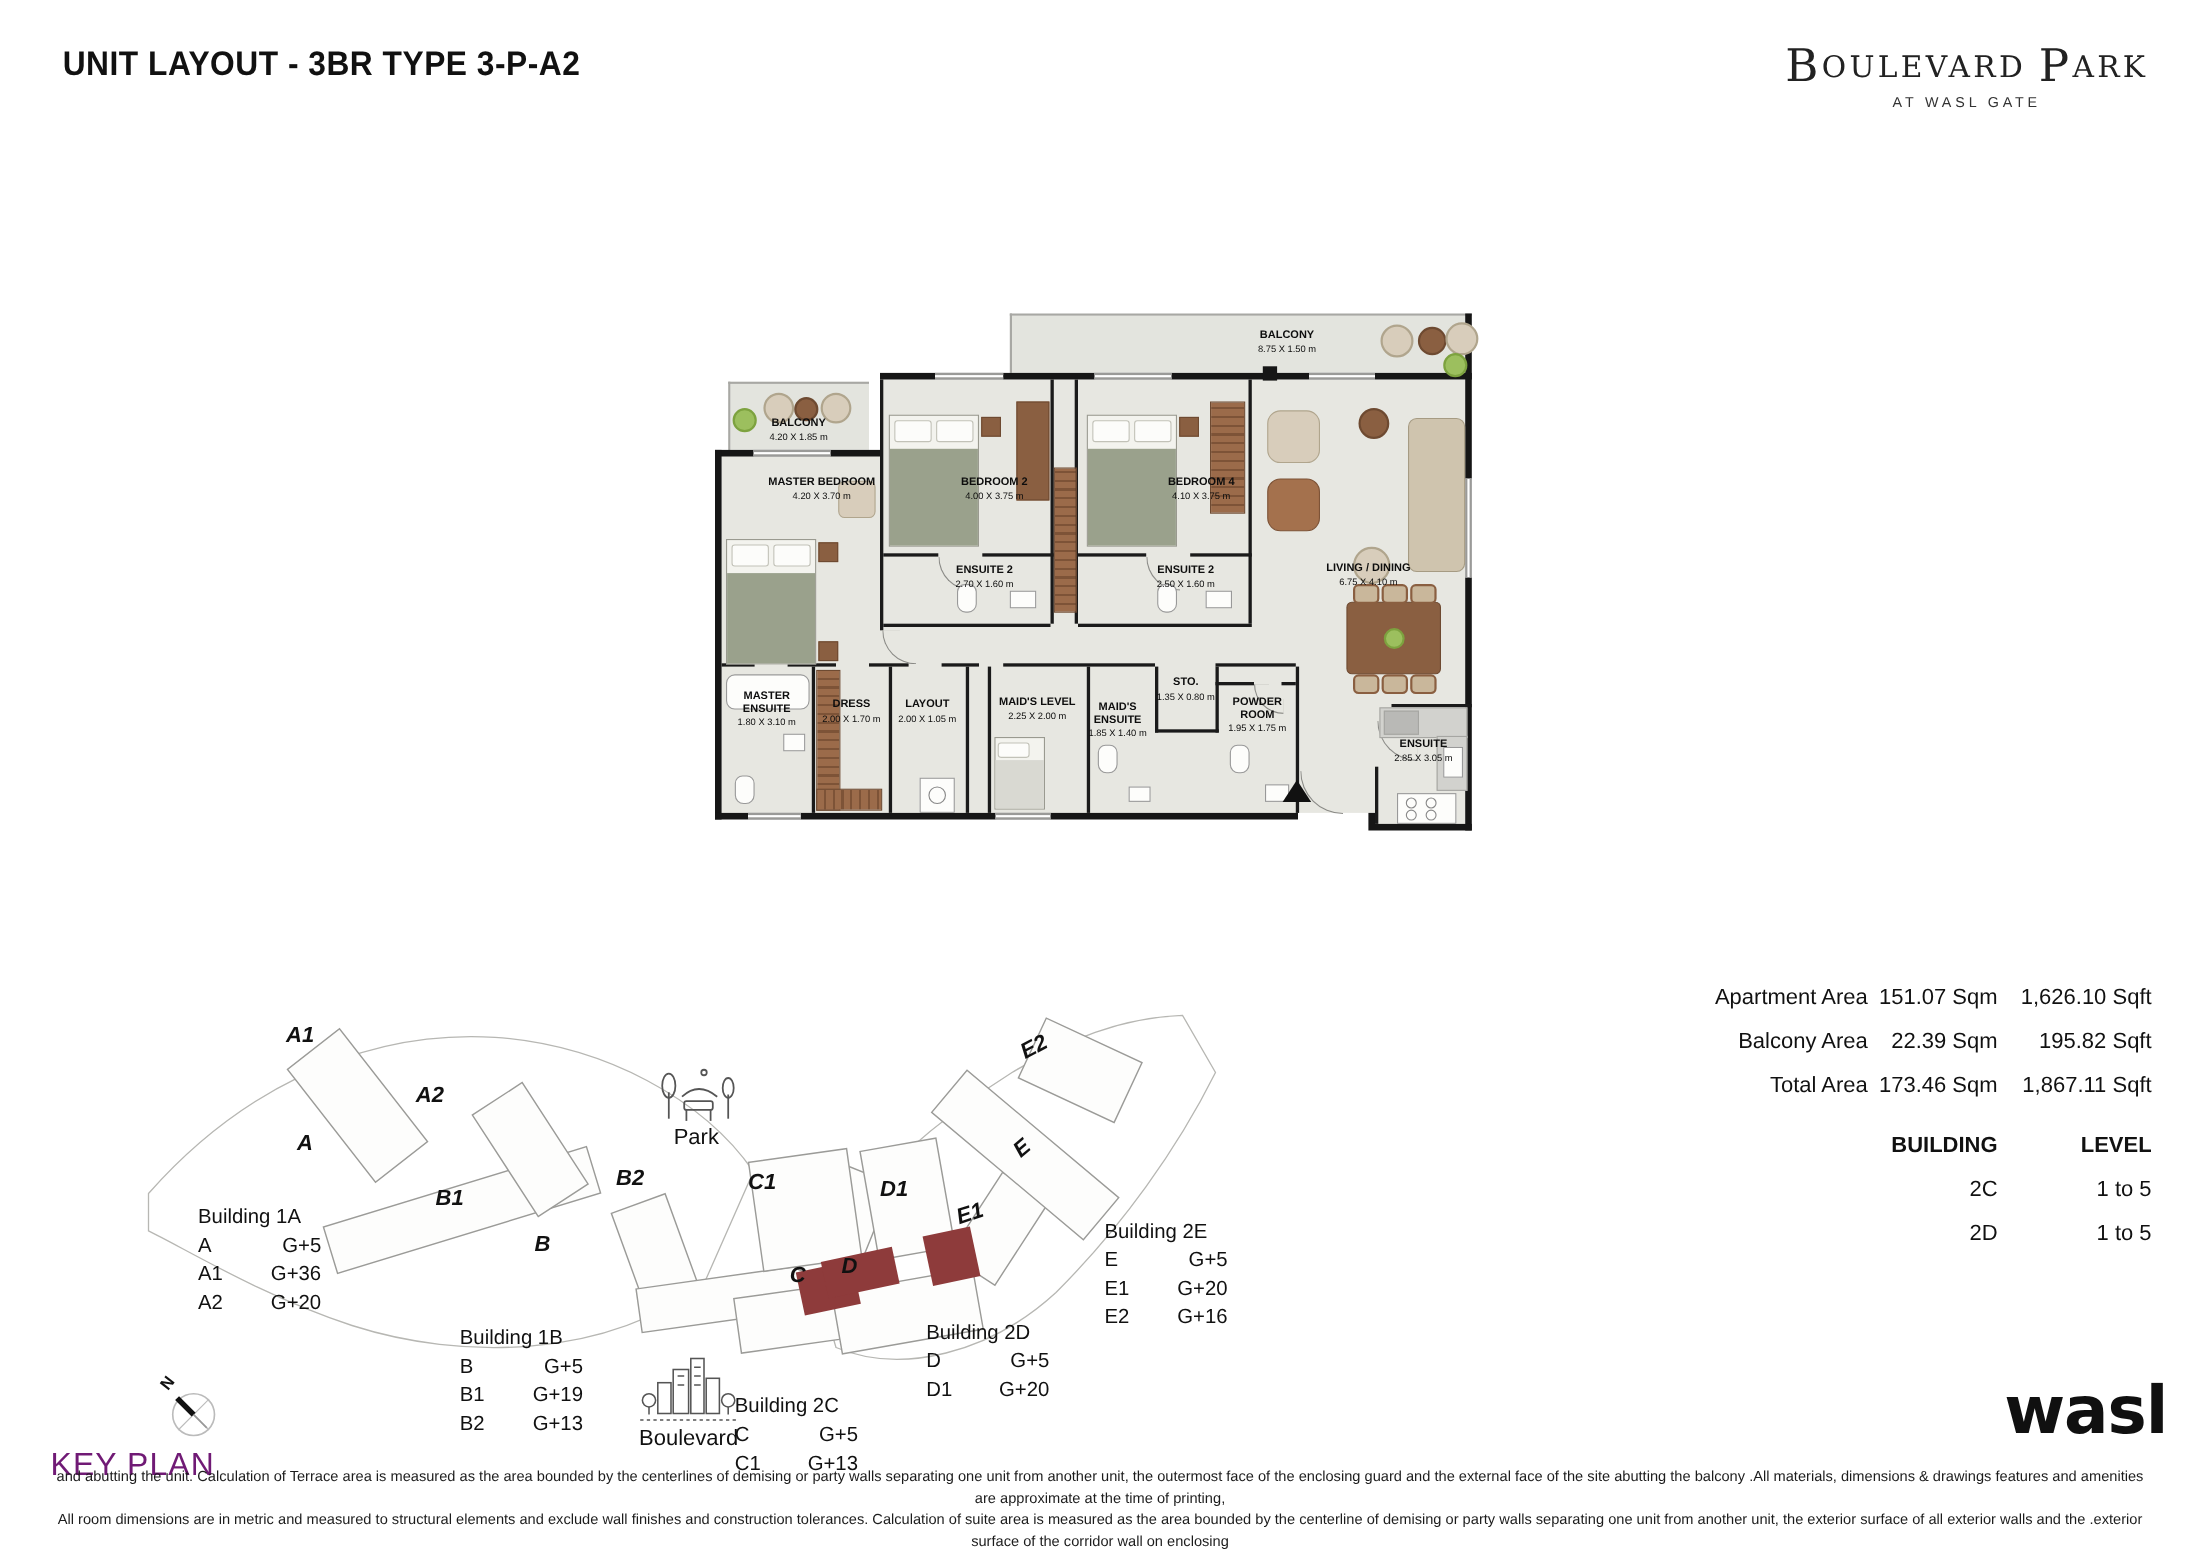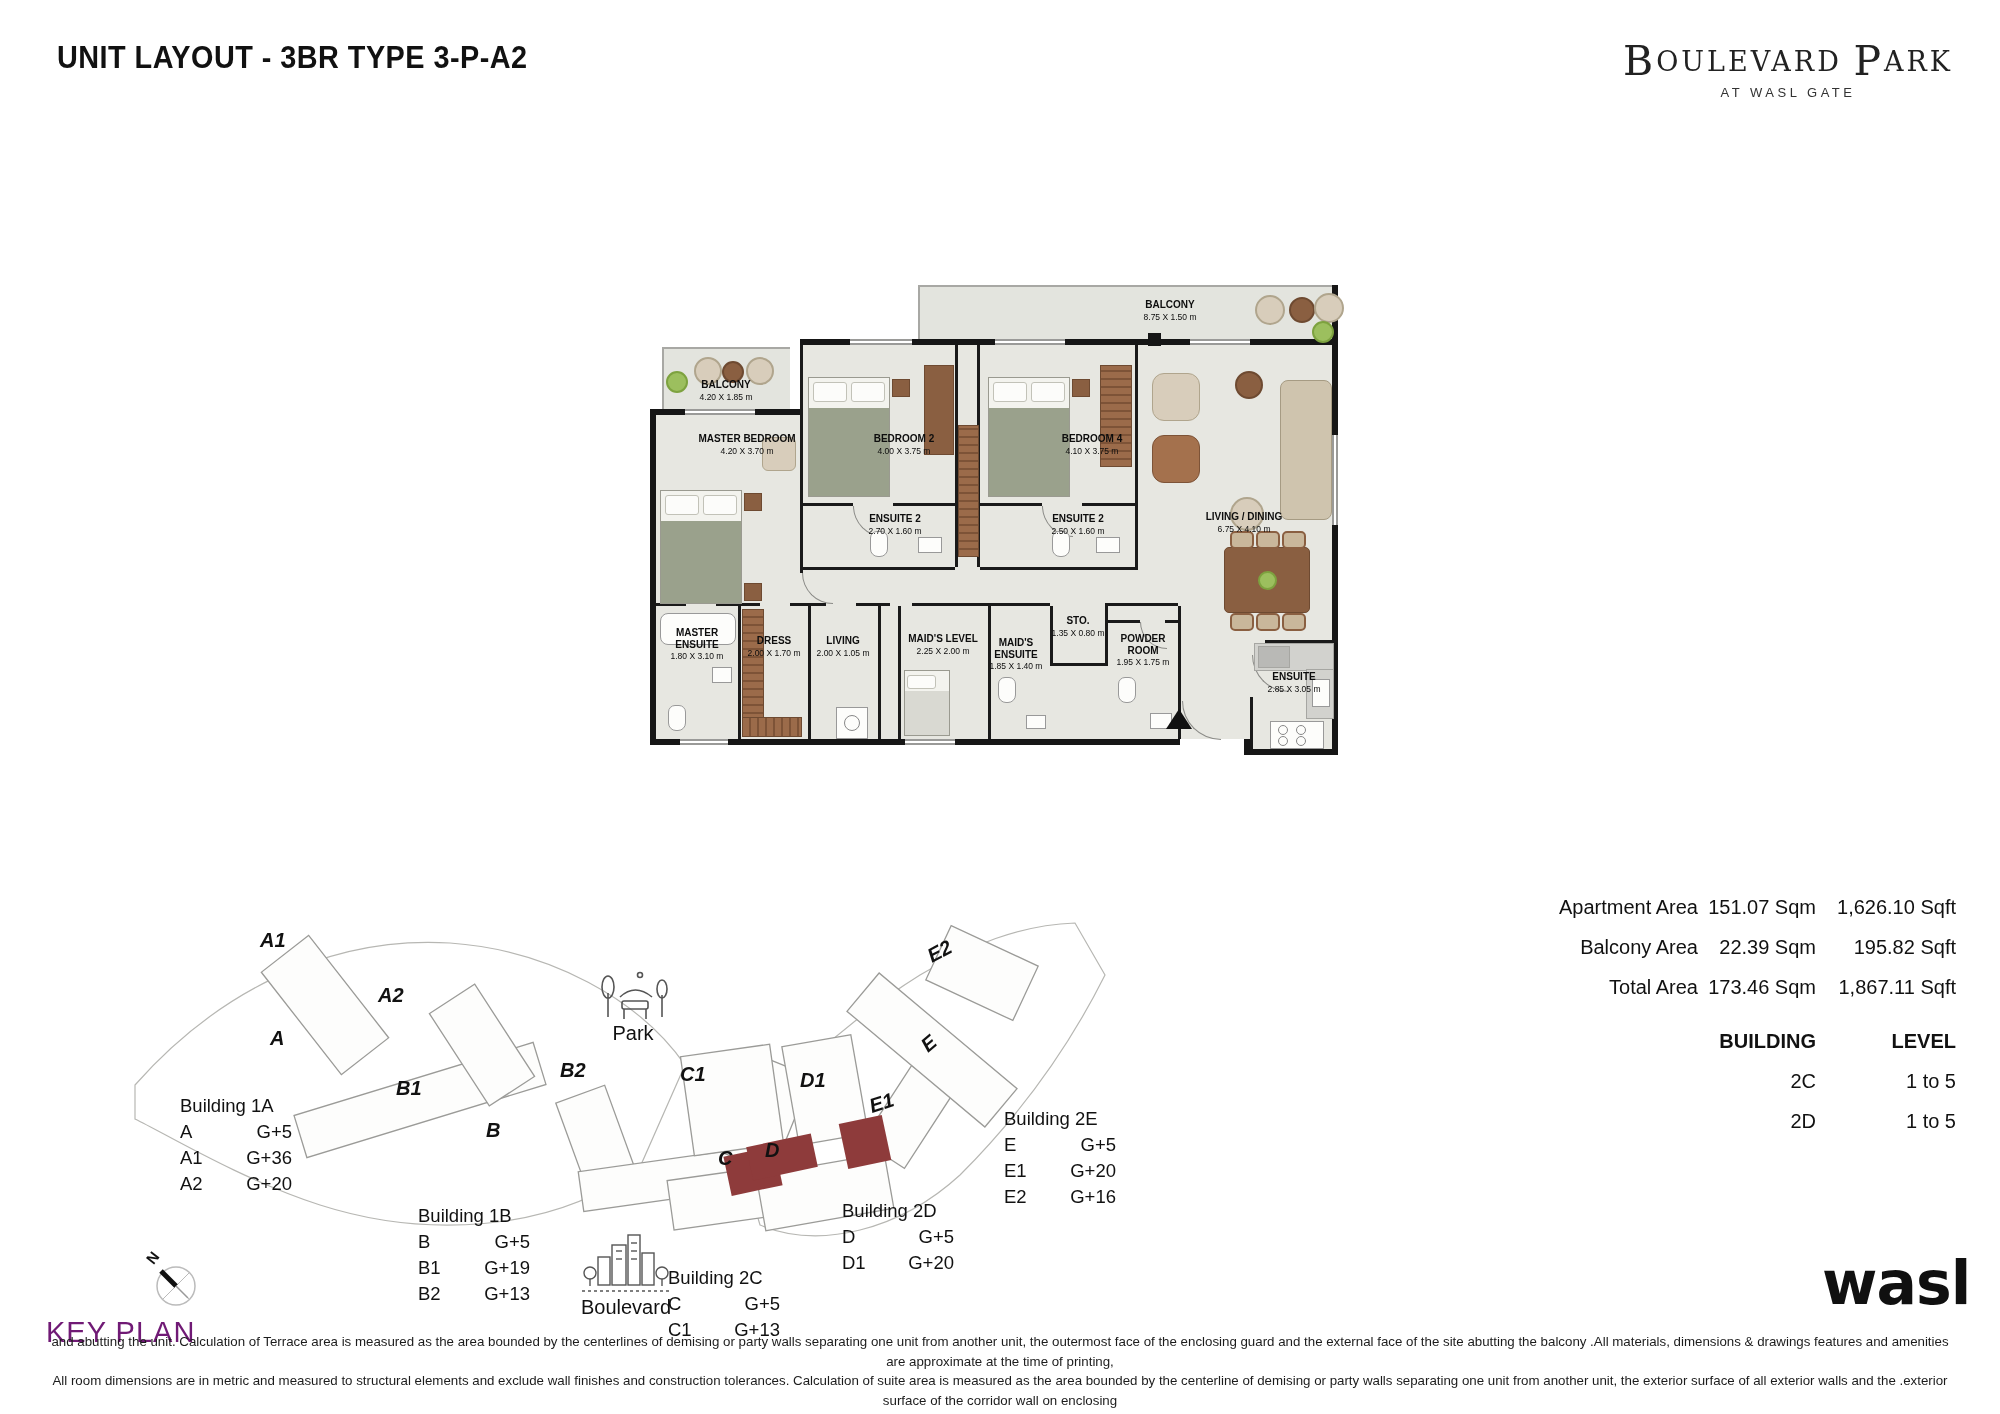--- a/index.html
+++ b/index.html
@@ -224,21 +224,21 @@
   <div class="rl" style="left:520px;top:14px;"><span>BALCONY</span><span class="dims">8.75 X 1.50 m</span></div>
   <div class="rl" style="left:76px;top:94px;"><span>BALCONY</span><span class="dims">4.20 X 1.85 m</span></div>
   <div class="rl" style="left:97px;top:148px;"><span>MASTER BEDROOM</span><span class="dims">4.20 X 3.70 m</span></div>
   <div class="rl" style="left:254px;top:148px;"><span>BEDROOM 2</span><span class="dims">4.00 X 3.75 m</span></div>
   <div class="rl" style="left:442px;top:148px;"><span>BEDROOM 4</span><span class="dims">4.10 X 3.75 m</span></div>
   <div class="rl" style="left:245px;top:228px;"><span>ENSUITE 2</span><span class="dims">2.70 X 1.60 m</span></div>
   <div class="rl" style="left:428px;top:228px;"><span>ENSUITE 2</span><span class="dims">2.50 X 1.60 m</span></div>
   <div class="rl" style="left:594px;top:226px;"><span>LIVING / DINING</span><span class="dims">6.75 X 4.10 m</span></div>
   <div class="rl wrap" style="left:47px;top:342px;"><span>MASTER ENSUITE</span><span class="dims">1.80 X 3.10 m</span></div>
   <div class="rl" style="left:124px;top:350px;"><span>DRESS</span><span class="dims">2.00 X 1.70 m</span></div>
-  <div class="rl" style="left:193px;top:350px;"><span>LIVING</span><span class="dims">2.00 X 1.05 m</span></div>
+  <div class="rl" style="left:193px;top:350px;"><span>LAYOUT</span><span class="dims">2.00 X 1.05 m</span></div>
   <div class="rl" style="left:293px;top:348px;"><span>MAID'S LEVEL</span><span class="dims">2.25 X 2.00 m</span></div>
   <div class="rl wrap" style="left:366px;top:352px;"><span>MAID'S ENSUITE</span><span class="dims">1.85 X 1.40 m</span></div>
   <div class="rl" style="left:428px;top:330px;"><span>STO.</span><span class="dims">1.35 X 0.80 m</span></div>
   <div class="rl wrap" style="left:493px;top:348px;"><span>POWDER ROOM</span><span class="dims">1.95 X 1.75 m</span></div>
   <div class="rl" style="left:644px;top:386px;"><span>ENSUITE</span><span class="dims">2.85 X 3.05 m</span></div>
 </div>
 
 <svg class="abs" style="left:120px;top:905px;" width="1000" height="430" viewBox="0 0 1000 430">
   <g fill="none" stroke="#b7b7b3" stroke-width="1.2">
     <path d="M 15,180 C 90,95 200,30 330,38 C 430,45 520,95 565,160 L 520,262 C 430,330 300,332 200,300 C 120,274 48,230 15,214 Z"></path>

